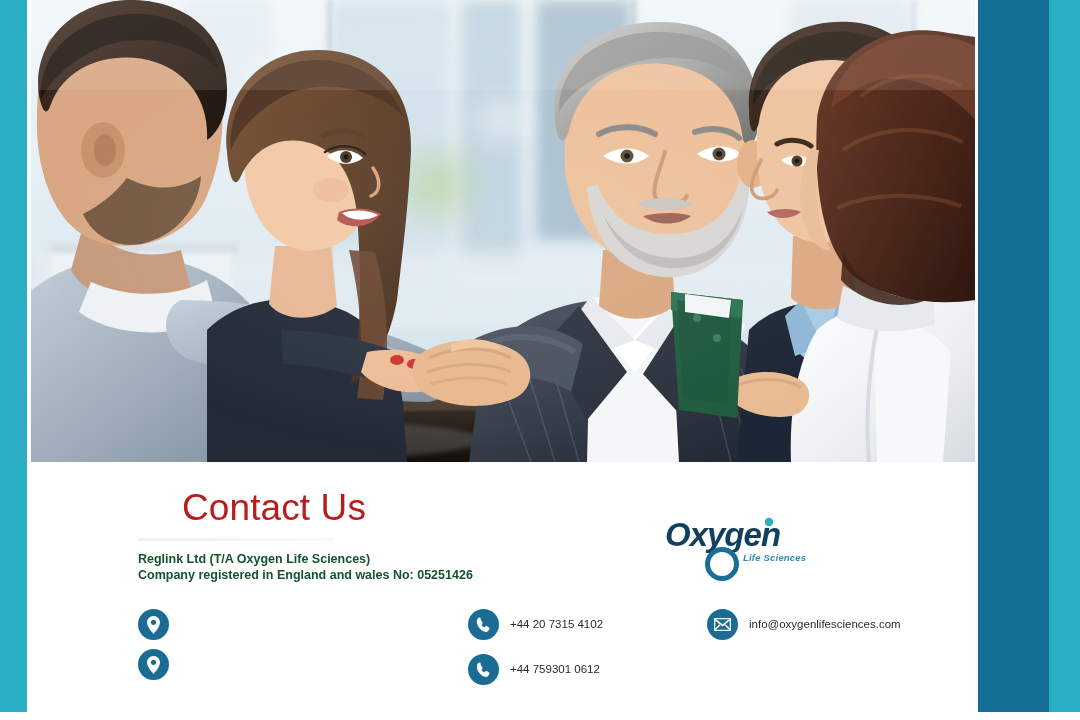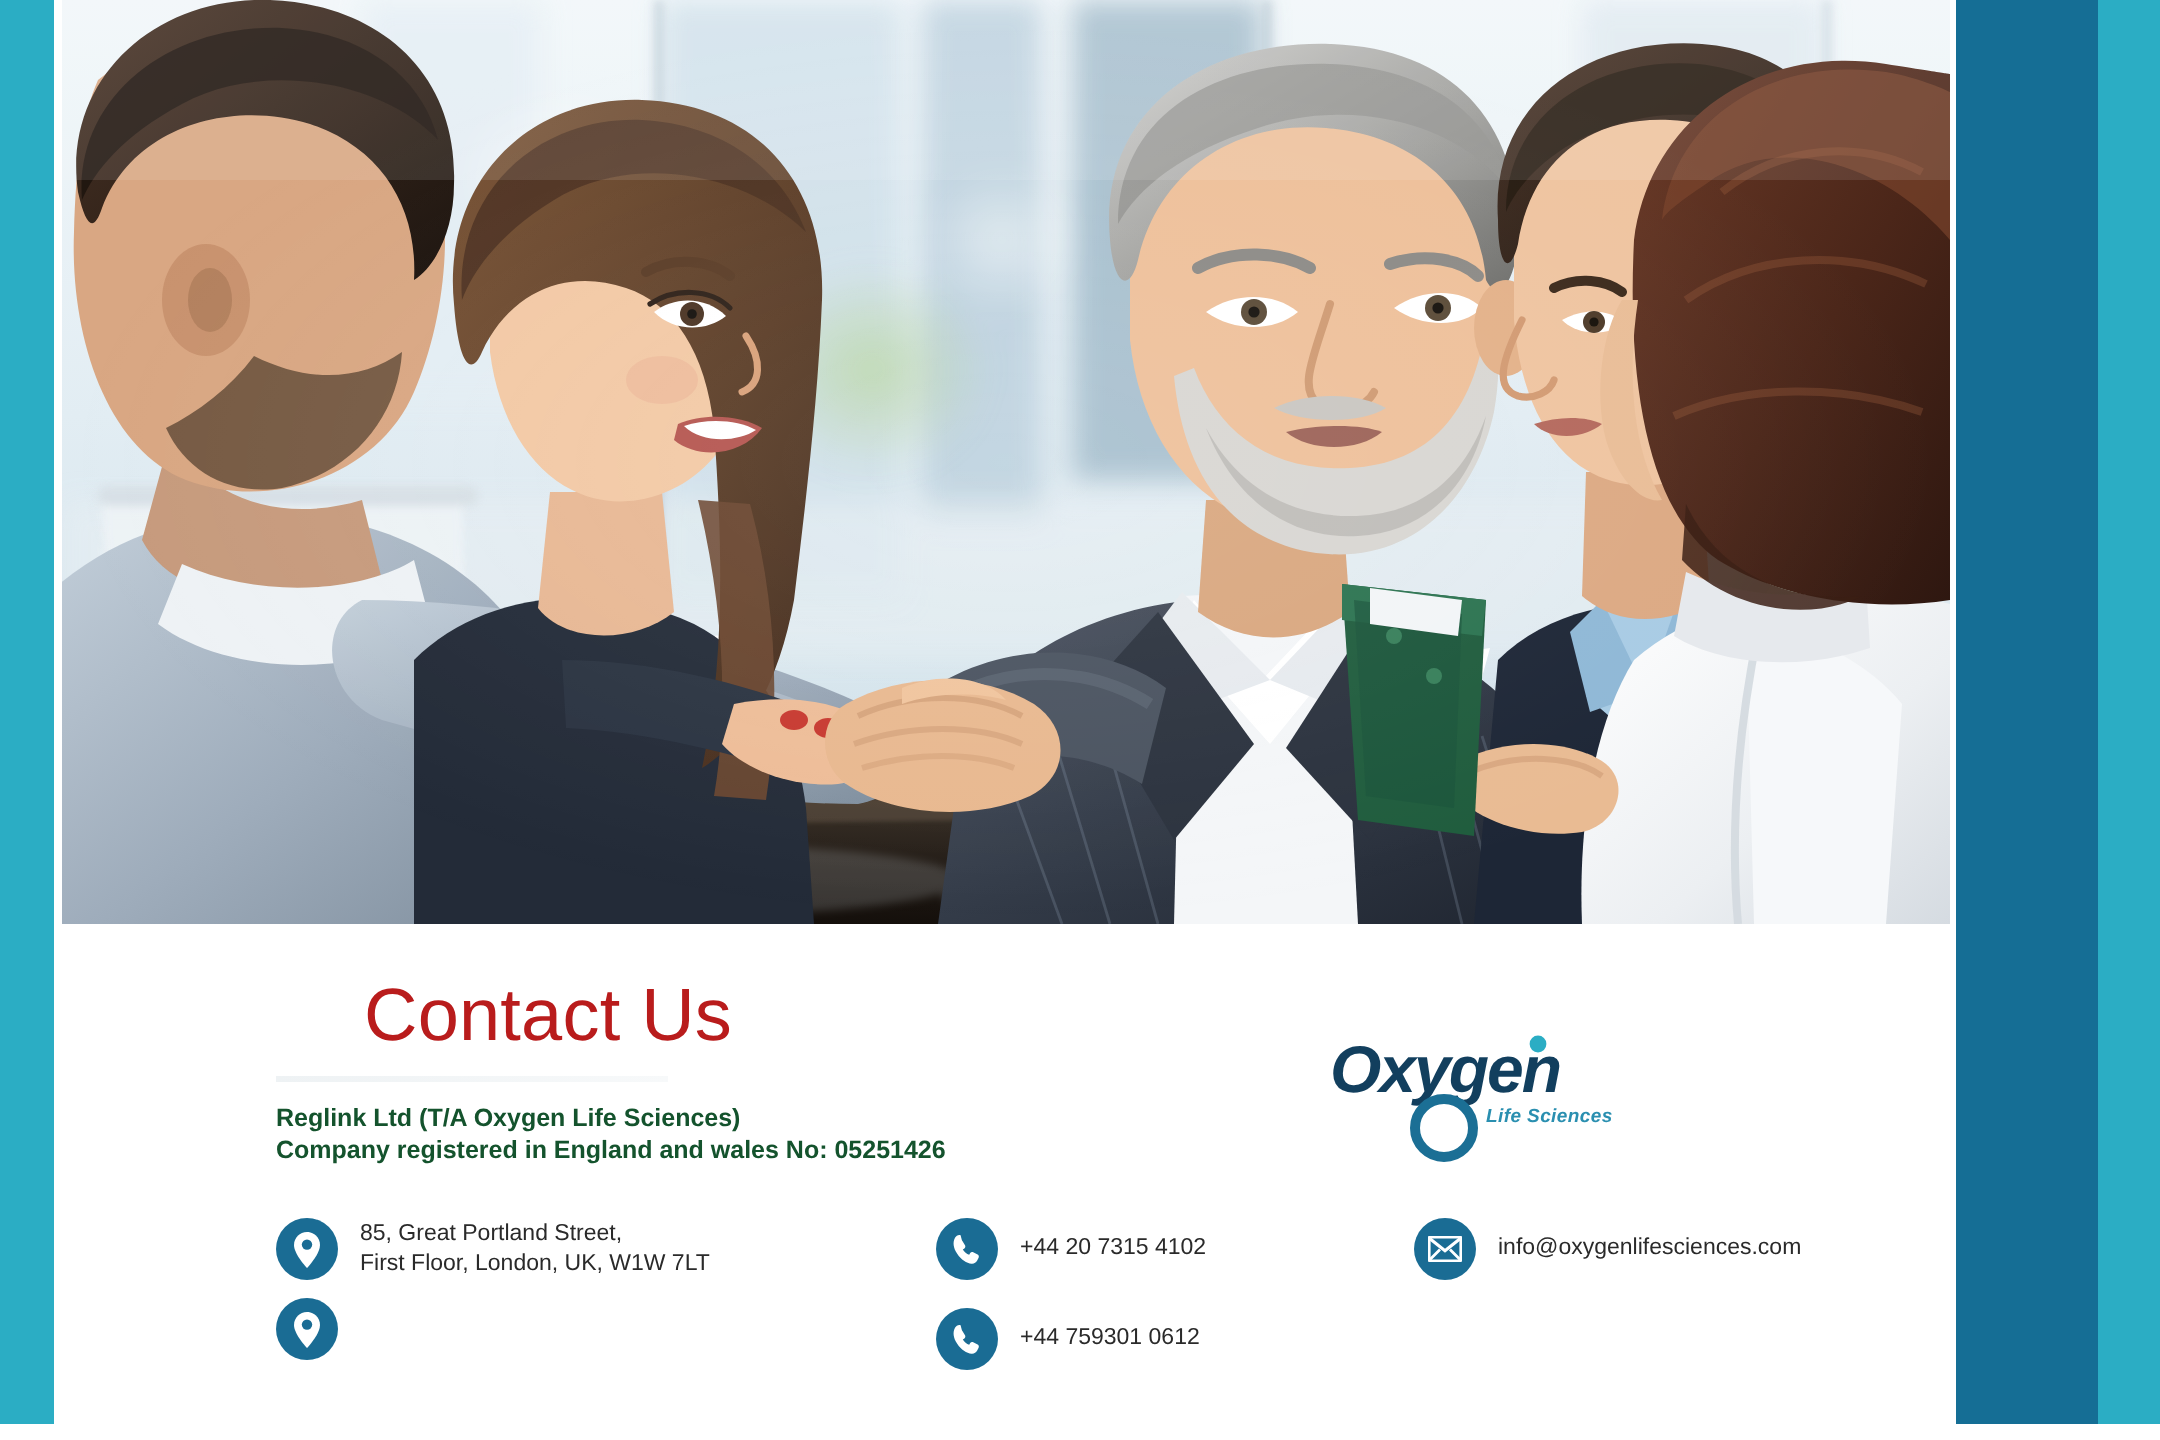--- a/index.html
+++ b/index.html
@@ -441,24 +441,20 @@
 
     <div class="col col-address">
 
       <div class="item">
         <span class="ico">
           <svg width="15" height="18" viewBox="0 0 15 18" xmlns="http://www.w3.org/2000/svg">
             <path d="M7.5 0C3.9 0 1 2.9 1 6.5C1 11.2 7.5 18 7.5 18S14 11.2 14 6.5C14 2.9 11.1 0 7.5 0Z" fill="#ffffff"></path>
             <circle cx="7.5" cy="6.3" r="2.6" fill="#1a6c94"></circle>
           </svg>
         </span>
-        <span class="txt">
-          <div>85, Great Portland Street,</div>
-          <div>First Floor, London, UK, W1W 7LT</div>
-        </span>
       </div>
 
       <div class="item">
         <span class="ico">
           <svg width="15" height="18" viewBox="0 0 15 18" xmlns="http://www.w3.org/2000/svg">
             <path d="M7.5 0C3.9 0 1 2.9 1 6.5C1 11.2 7.5 18 7.5 18S14 11.2 14 6.5C14 2.9 11.1 0 7.5 0Z" fill="#ffffff"></path>
             <circle cx="7.5" cy="6.3" r="2.6" fill="#1a6c94"></circle>
           </svg>
         </span>
       </div>

